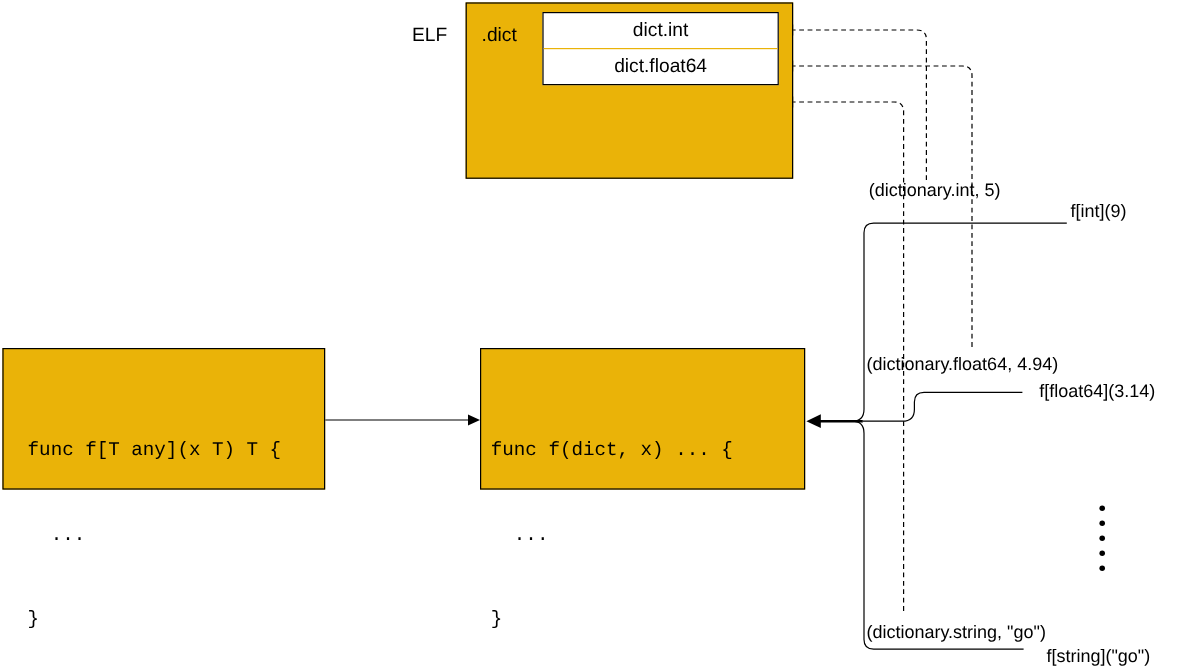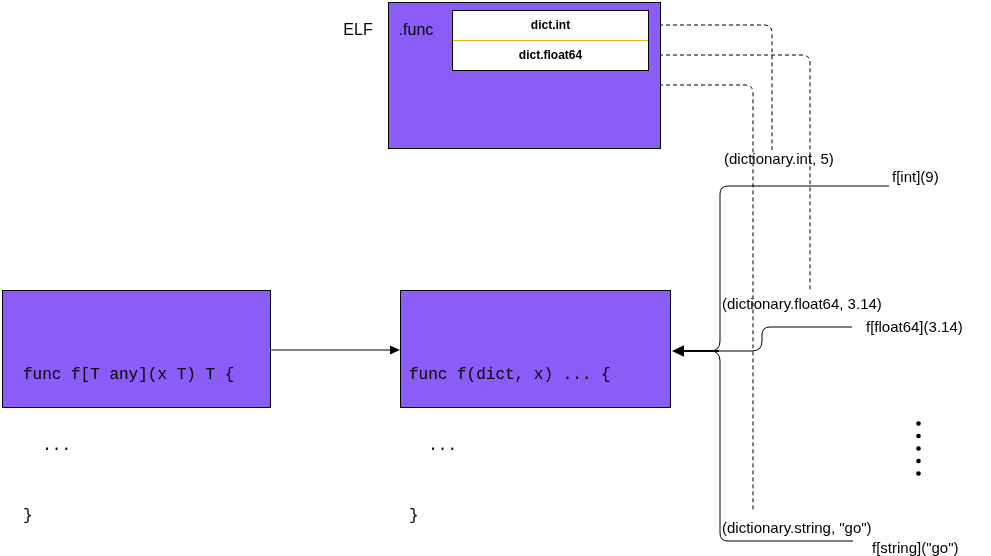--- a/index.html
+++ b/index.html
@@ -14,21 +14,21 @@
   }
   svg.layer {
     position: absolute;
     left: 0; top: 0;
     width: 991px; height: 556px;
     pointer-events: none;
   }
   .box {
     position: absolute;
     border: 1px solid #000000;
-    background: #8b5cf6;
+    background: #eab308;
     box-sizing: border-box;
   }
   .label {
     position: absolute;
     white-space: nowrap;
     font-size: 15px;
     line-height: 17px;
     text-align: right;
   }
   .label-16 { font-size: 16px; line-height: 17px; }
@@ -39,22 +39,21 @@
     left: 452px; top: 10px;
     width: 197px;
     border: 1px solid #000000;
     box-sizing: border-box;
     background: #ffffff;
   }
   .dict-row {
     height: 29px;
     line-height: 29px;
     text-align: center;
-    font-size: 12px;
-    font-weight: bold;
+    font-size: 16px;
   }
   .dict-row + .dict-row { border-top: 1px solid #eab308; }
   .elf-box  { left: 388px; top: 2px;   width: 273px; height: 147px; }
   .code-box { top: 290px; height: 118px; }
   .code-box.left { left: 2px;   width: 269px; }
   .code-box.mid  { left: 400px; width: 271px; }
   .code {
     position: absolute;
     top: 26px;
     font-family: "Liberation Mono", "DejaVu Sans Mono", monospace;
@@ -112,21 +111,21 @@
         <circle cx="918.5" cy="436" r="2.3"></circle>
         <circle cx="918.5" cy="448.5" r="2.3"></circle>
         <circle cx="918.5" cy="461" r="2.3"></circle>
         <circle cx="918.5" cy="473.5" r="2.3"></circle>
       </g>
     </g>
   </svg>
 
   <div class="box elf-box"></div>
   <div class="label label-16 elf-label">ELF</div>
-  <div class="label label-16 data-label">.func</div>
+  <div class="label label-16 data-label">.dict</div>
   <div class="dict-table">
     <div class="dict-row">dict.int</div>
     <div class="dict-row">dict.float64</div>
   </div>
 
   <div class="box code-box left">
     <div class="code">
       <div>func f[T any](x T) T {</div>
       <div>  ...</div>
       <div>}</div>
@@ -138,19 +137,19 @@
       <div>func f(dict, x) ... {</div>
       <div>  ...</div>
       <div>}</div>
     </div>
   </div>
 
 
   <div class="label t1">(dictionary.int, 5)</div>
   <div class="label c1">f[int](9)</div>
 
-  <div class="label t2">(dictionary.float64, 3.14)</div>
+  <div class="label t2">(dictionary.float64, 4.94)</div>
   <div class="label c2">f[float64](3.14)</div>
 
   <div class="label t3">(dictionary.string, "go")</div>
   <div class="label c3">f[string]("go")</div>
 
 </div>
 
 </body></html>

